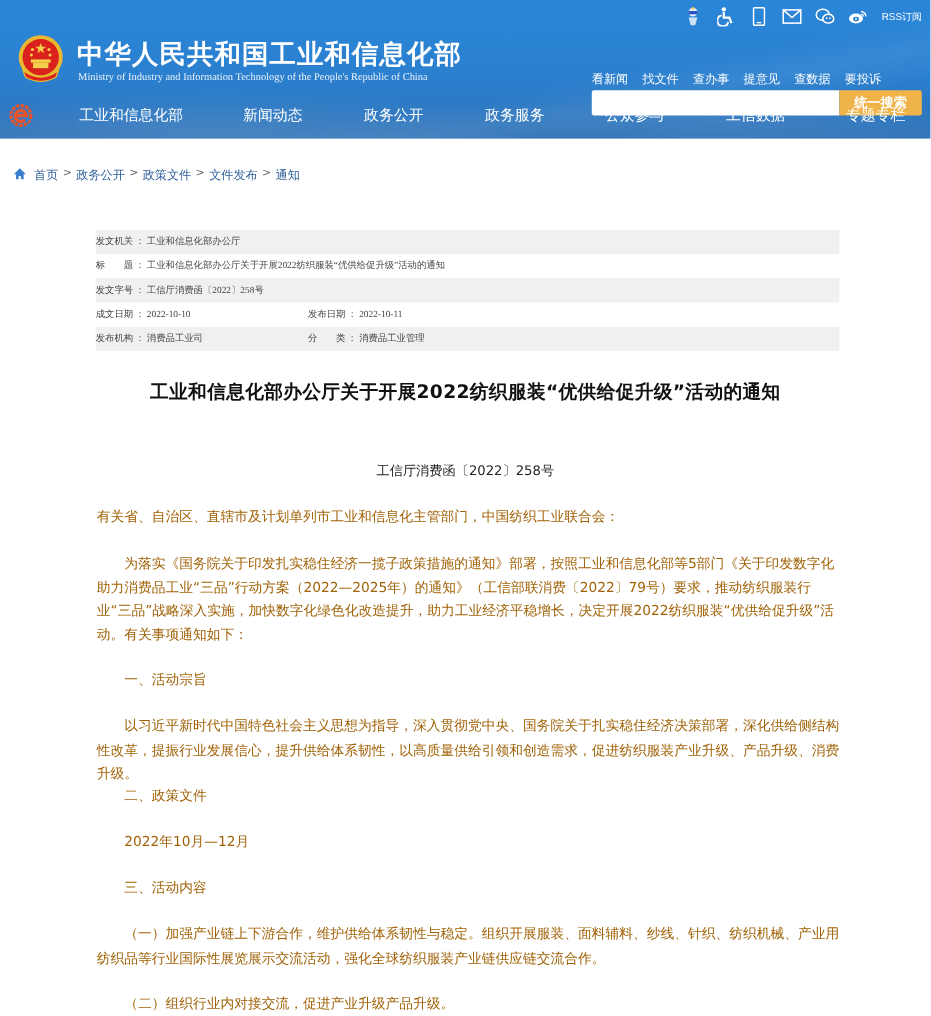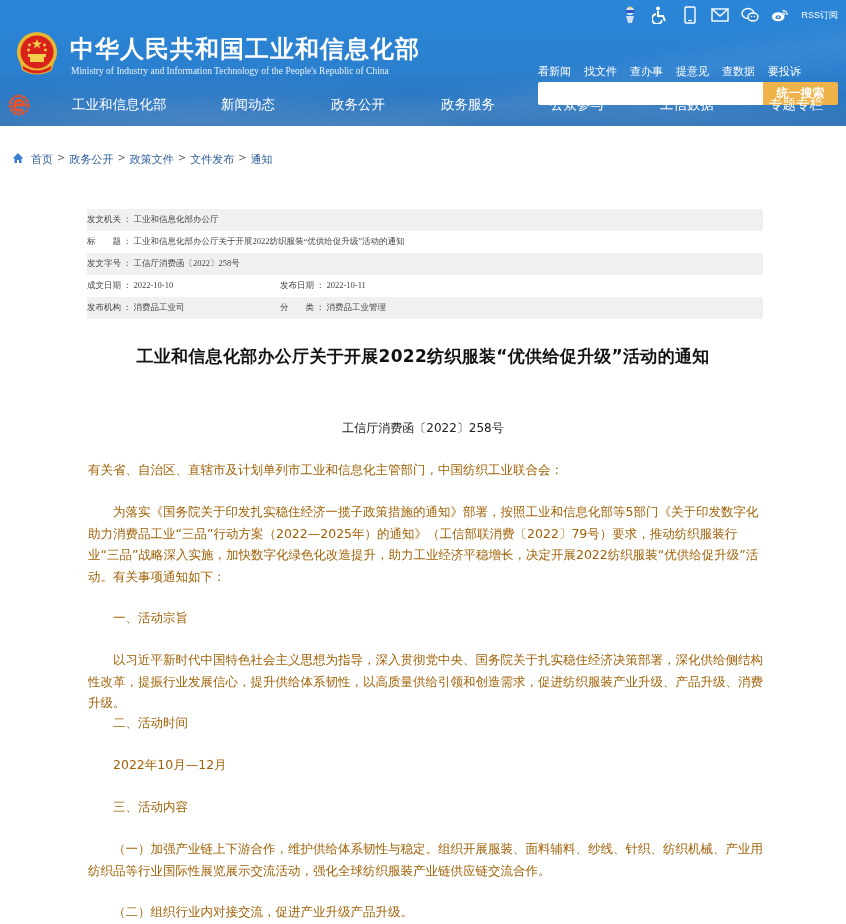--- a/index.html
+++ b/index.html
@@ -227,17 +227,17 @@
   </div>
 </div>
 
 <h1 class="article-title">工业和信息化部办公厅关于开展2022纺织服装“优供给促升级”活动的通知</h1>
 <div class="doc-number">工信厅消费函〔2022〕258号</div>
 
 <p class="body-text" style="top:459px">有关省、自治区、直辖市及计划单列市工业和信息化主管部门，中国纺织工业联合会：</p>
 <p class="body-text indent" style="top:501px">为落实《国务院关于印发扎实稳住经济一揽子政策措施的通知》部署，按照工业和信息化部等5部门《关于印发数字化助力消费品工业“三品”行动方案（2022—2025年）的通知》（工信部联消费〔2022〕79号）要求，推动纺织服装行业“三品”战略深入实施，加快数字化绿色化改造提升，助力工业经济平稳增长，决定开展2022纺织服装“优供给促升级”活动。有关事项通知如下：</p>
 <p class="body-text indent" style="top:607px">一、活动宗旨</p>
 <p class="body-text indent" style="top:649px">以习近平新时代中国特色社会主义思想为指导，深入贯彻党中央、国务院关于扎实稳住经济决策部署，深化供给侧结构性改革，提振行业发展信心，提升供给体系韧性，以高质量供给引领和创造需求，促进纺织服装产业升级、产品升级、消费升级。</p>
-<p class="body-text indent" style="top:712px">二、活动时间</p>
+<p class="body-text indent" style="top:712px">二、政策文件</p>
 <p class="body-text indent" style="top:754px">2022年10月—12月</p>
 <p class="body-text indent" style="top:796px">三、活动内容</p>
 <p class="body-text indent" style="top:838px">（一）加强产业链上下游合作，维护供给体系韧性与稳定。组织开展服装、面料辅料、纱线、针织、纺织机械、产业用纺织品等行业国际性展览展示交流活动，强化全球纺织服装产业链供应链交流合作。</p>
 <p class="body-text indent" style="top:901px">（二）组织行业内对接交流，促进产业升级产品升级。</p>
 
 </body></html>

